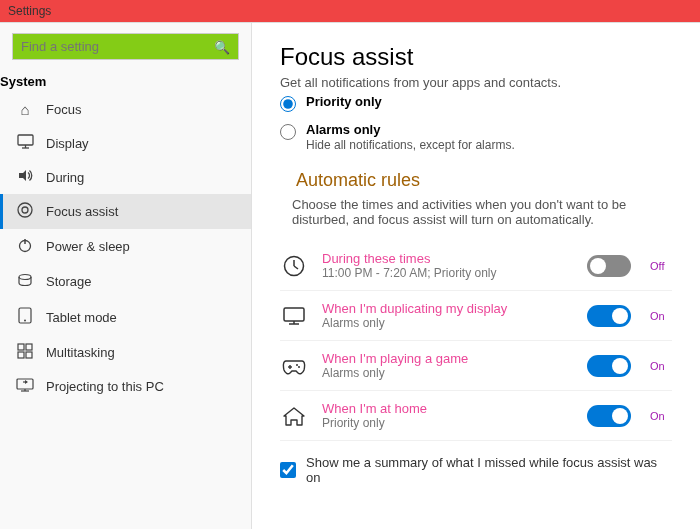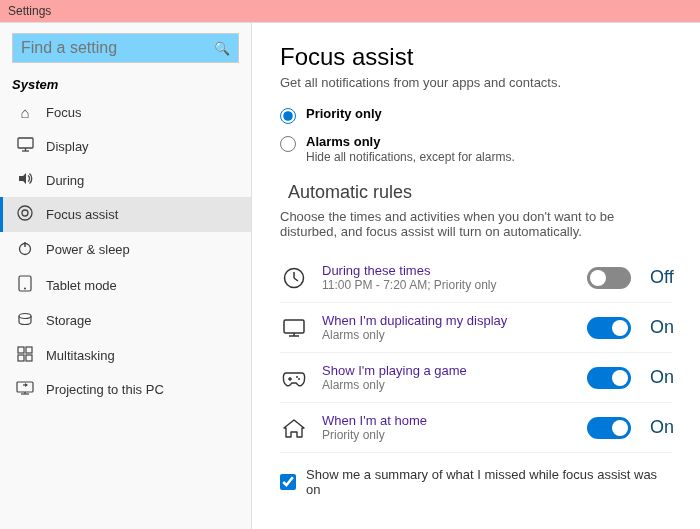--- a/index.html
+++ b/index.html
@@ -7,21 +7,21 @@
       font-family: 'Segoe UI', Arial, sans-serif;
       font-size: 14px;
       background: #fff;
       width: 700px;
       height: 529px;
       overflow: hidden;
       display: flex;
       flex-direction: column;
     }
     .title-bar {
-      background: #fca5a5;
+      background: #ef4444;
       padding: 4px 8px;
       font-size: 12px;
       color: #333;
       border-bottom: 1px solid #ddd;
     }
     .app-container {
       display: flex;
       flex: 1;
       overflow: hidden;
     }
@@ -33,42 +33,41 @@
       overflow-y: auto;
       flex-shrink: 0;
     }
     .sidebar-search {
       margin: 10px 12px 6px 12px;
     }
     .sidebar-search input {
       width: 100%;
       padding: 5px 28px 5px 8px;
       border: 1px solid #ccc;
-      font-size: 16px;
+      font-size: 13px;
       color: #555;
-      background: #7dd3fc;
+      background: #84cc16;
       outline: none;
     }
     .sidebar-search-wrapper {
       position: relative;
     }
     .sidebar-search-wrapper .search-icon-inner {
       position: absolute;
       right: 8px;
       top: 50%;
       transform: translateY(-50%);
       color: #555;
       font-size: 13px;
     }
     .sidebar-section-label {
       font-weight: 700;
       font-size: 13px;
-      padding: 8px 16px 4px 12px;
+      padding: 8px 16px 4px 0;
       color: #000;
-      font-style: italic;
     }
     .sidebar-item {
       display: flex;
       align-items: center;
       padding: 8px 16px;
       cursor: pointer;
       color: #333;
       font-size: 13px;
       gap: 12px;
     }
@@ -93,21 +92,21 @@
     }
     .page-title {
       font-size: 24px;
       font-weight: 300;
       color: #000;
       margin-bottom: 4px;
     }
     .subtitle {
       font-size: 13px;
       color: #555;
-      margin-bottom: 16px;
+      margin-bottom: 4px;
     }
     .option-group {
       margin-bottom: 14px;
     }
     .radio-option {
       display: flex;
       align-items: flex-start;
       gap: 10px;
       margin-bottom: 10px;
     }
@@ -130,27 +129,28 @@
     }
     .radio-option .radio-content .radio-link {
       font-size: 12px;
       color: #0078d7;
       cursor: pointer;
       text-decoration: none;
     }
     .section-title {
       font-size: 18px;
       font-weight: 300;
-      color: #404040;
-      margin: 18px 0 6px 8px;
+      color: #a16207;
+      margin: 18px 0 6px 16px;
     }
     .section-desc {
       font-size: 13px;
       color: #555;
       margin-bottom: 14px;
+      margin-left: 12px;
     }
     .rule-item {
       display: flex;
       align-items: center;
       padding: 10px 0;
       border-bottom: 1px solid #f0f0f0;
       gap: 14px;
     }
     .rule-icon {
       width: 28px;
@@ -161,21 +161,21 @@
       flex-shrink: 0;
       font-size: 20px;
       color: #333;
     }
     .rule-text {
       flex: 1;
     }
     .rule-label {
       font-size: 13px;
       font-weight: 500;
-      color: #4c1d95;
+      color: #ec4899;
     }
     .rule-sublabel {
       font-size: 12px;
       color: #777;
     }
     .toggle-wrapper {
       display: flex;
       align-items: center;
       gap: 6px;
       flex-shrink: 0;
@@ -207,22 +207,22 @@
       background: #fff;
       transition: left 0.2s;
     }
     .toggle-track.on .toggle-thumb {
       left: 25px;
     }
     .toggle-track.off .toggle-thumb {
       left: 3px;
     }
     .toggle-label {
-      font-size: 18px;
-      color: #0c4a6e;
+      font-size: 11px;
+      color: #a21caf;
       width: 22px;
       margin-left: 13px;
     }
     .summary-row {
       display: flex;
       align-items: center;
       gap: 10px;
       margin-top: 14px;
     }
     .summary-checkbox {
@@ -291,35 +291,35 @@
       <span class="item-icon">
         <svg width="16" height="16" viewBox="0 0 16 16" fill="none">
           <circle cx="8" cy="9" r="5.5" stroke="#444" stroke-width="1.3" fill="none"></circle>
           <line x1="8" y1="2" x2="8" y2="7" stroke="#444" stroke-width="1.5"></line>
         </svg>
       </span>
       <span>Power &amp; sleep</span>
     </div>
     <div class="sidebar-item">
       <span class="item-icon">
+        <svg width="16" height="16" viewBox="0 0 16 16" fill="none">
+          <ellipse cx="8" cy="5" rx="6" ry="2.5" stroke="#444" stroke-width="1.2" fill="none"></ellipse>
+          <path d="M2 5 L2 11 C2 12.4 4.7 13.5 8 13.5 C11.3 13.5 14 12.4 14 11 L14 5" stroke="#444" stroke-width="1.2" fill="none"></path>
+        </svg>
+      </span>
+      <span>Storage</span>
+    </div>
+    <div class="sidebar-item">
+      <span class="item-icon">
         <svg width="14" height="17" viewBox="0 0 14 17" fill="none">
           <rect x="1" y="1" width="12" height="15" rx="1.5" stroke="#444" stroke-width="1.2" fill="none"></rect>
           <circle cx="7" cy="13.5" r="1" fill="#444"></circle>
         </svg>
       </span>
       <span>Tablet mode</span>
-    </div>
-    <div class="sidebar-item">
-      <span class="item-icon">
-        <svg width="16" height="16" viewBox="0 0 16 16" fill="none">
-          <ellipse cx="8" cy="5" rx="6" ry="2.5" stroke="#444" stroke-width="1.2" fill="none"></ellipse>
-          <path d="M2 5 L2 11 C2 12.4 4.7 13.5 8 13.5 C11.3 13.5 14 12.4 14 11 L14 5" stroke="#444" stroke-width="1.2" fill="none"></path>
-        </svg>
-      </span>
-      <span>Storage</span>
     </div>
     <div class="sidebar-item">
       <span class="item-icon">
         <svg width="16" height="16" viewBox="0 0 16 16" fill="none">
           <rect x="1" y="1" width="6" height="6" stroke="#444" stroke-width="1.2" fill="none"></rect>
           <rect x="9" y="1" width="6" height="6" stroke="#444" stroke-width="1.2" fill="none"></rect>
           <rect x="1" y="9" width="6" height="6" stroke="#444" stroke-width="1.2" fill="none"></rect>
           <rect x="9" y="9" width="6" height="6" stroke="#444" stroke-width="1.2" fill="none"></rect>
         </svg>
       </span>
@@ -410,21 +410,21 @@
       <div class="rule-icon">
         <svg width="24" height="18" viewBox="0 0 24 18" fill="none">
           <path d="M4 4 C1 4 1 9 2 13 C3 16 6 18 8 16 L10 14 L14 14 L16 16 C18 18 21 16 22 13 C23 9 23 4 20 4 Z" stroke="#333" stroke-width="1.4" fill="none"></path>
           <line x1="8" y1="8" x2="8" y2="12" stroke="#333" stroke-width="1.4"></line>
           <line x1="6" y1="10" x2="10" y2="10" stroke="#333" stroke-width="1.4"></line>
           <circle cx="15" cy="8" r="1" fill="#333"></circle>
           <circle cx="17" cy="10" r="1" fill="#333"></circle>
         </svg>
       </div>
       <div class="rule-text">
-        <div class="rule-label">Show I'm playing a game</div>
+        <div class="rule-label">When I'm playing a game</div>
         <div class="rule-sublabel">Alarms only</div>
       </div>
       <div class="toggle-wrapper">
         <label class="toggle">
           <div class="toggle-track on">
             <div class="toggle-thumb"></div>
           </div>
         </label>
         <span class="toggle-label">On</span>
       </div>

